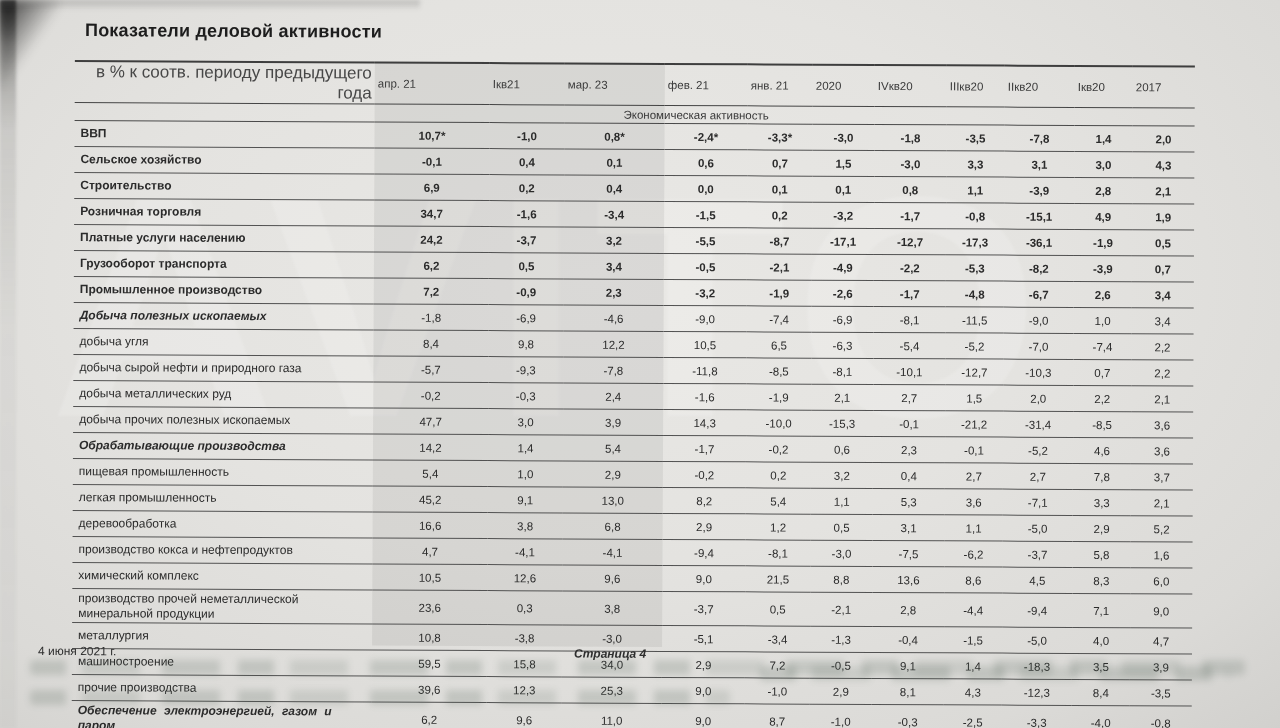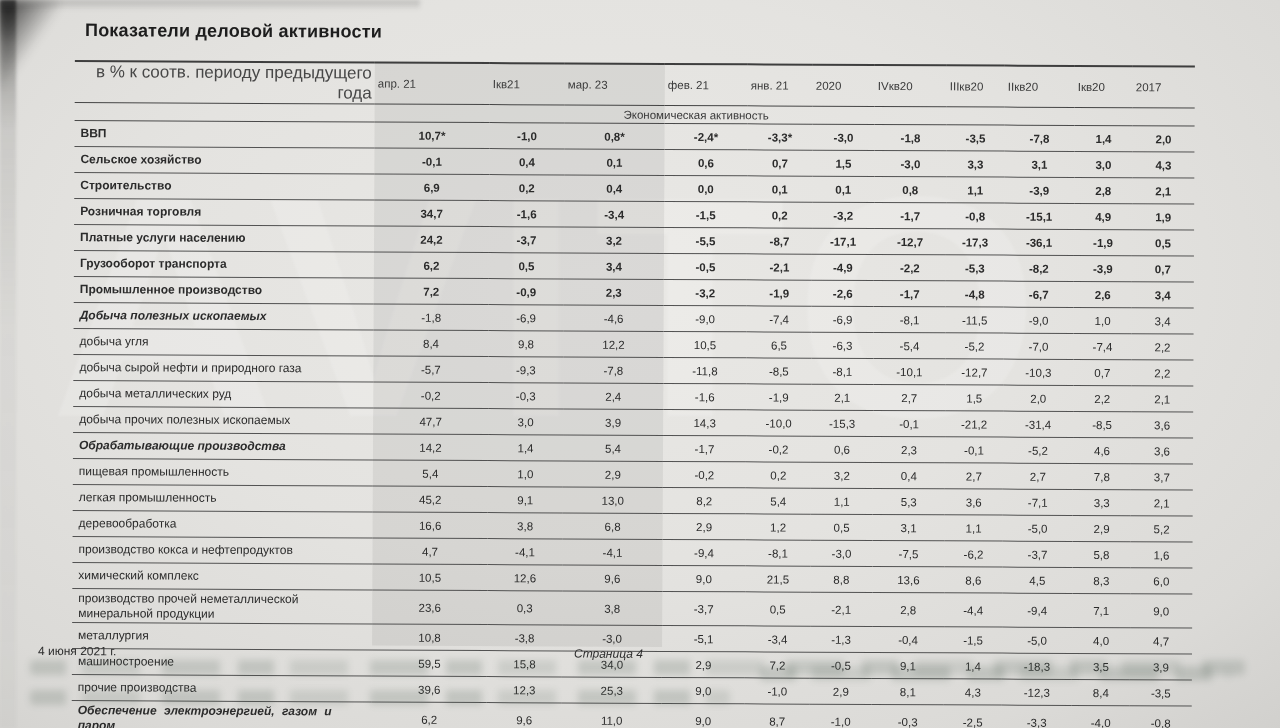--- a/index.html
+++ b/index.html
@@ -34,21 +34,21 @@
   tr.secrow th.secspan{text-align:center;padding-right:180px;}
   tbody td{height:21px;font-size:11.5px;text-align:center;color:#2b2b2b;
         border-bottom:1.4px solid #525252;}
   tbody td.lbl{text-align:left;padding-left:6px;font-size:12px;line-height:1.22;padding-top:2px;padding-bottom:2px;}
   tbody tr:last-child td{border-bottom:2.5px solid #3e3e3e;}
   tr.main > td{font-weight:700;}
   tr.section > td.lbl, tr.section-justify > td.lbl{font-weight:700;font-style:italic;}
   tr.section > td.lbl{padding-right:60px;}
   tr.section-justify > td.lbl{padding-right:40px;text-align:justify;}
   .footer{position:absolute;left:41px;top:644px;width:1160px;height:18px;font-size:12px;color:#2e2e2e;}
-  .footer .pagenum{position:absolute;left:536px;top:0;font-weight:400;font-style:italic;}
+  .footer .pagenum{position:absolute;left:536px;top:0;font-weight:700;font-style:italic;}
   
   .bleed{position:absolute;left:0;top:660px;width:1280px;height:68px;pointer-events:none;}
   .bleed .b{position:absolute;height:15px;border-radius:4px;filter:blur(3.5px);opacity:.22;
         background:repeating-linear-gradient(90deg,
           rgba(70,88,76,.85) 0 36px, rgba(70,88,76,0) 36px 52px,
           rgba(70,88,76,.6) 52px 110px, rgba(70,88,76,0) 110px 132px,
           rgba(70,88,76,.8) 132px 190px, rgba(70,88,76,0) 190px 208px);}
   .b1{left:30px;top:0;width:1215px;}
   .b2{left:30px;top:30px;width:700px;opacity:.18;}
   .b3{left:760px;top:6px;width:470px;opacity:.16;}

